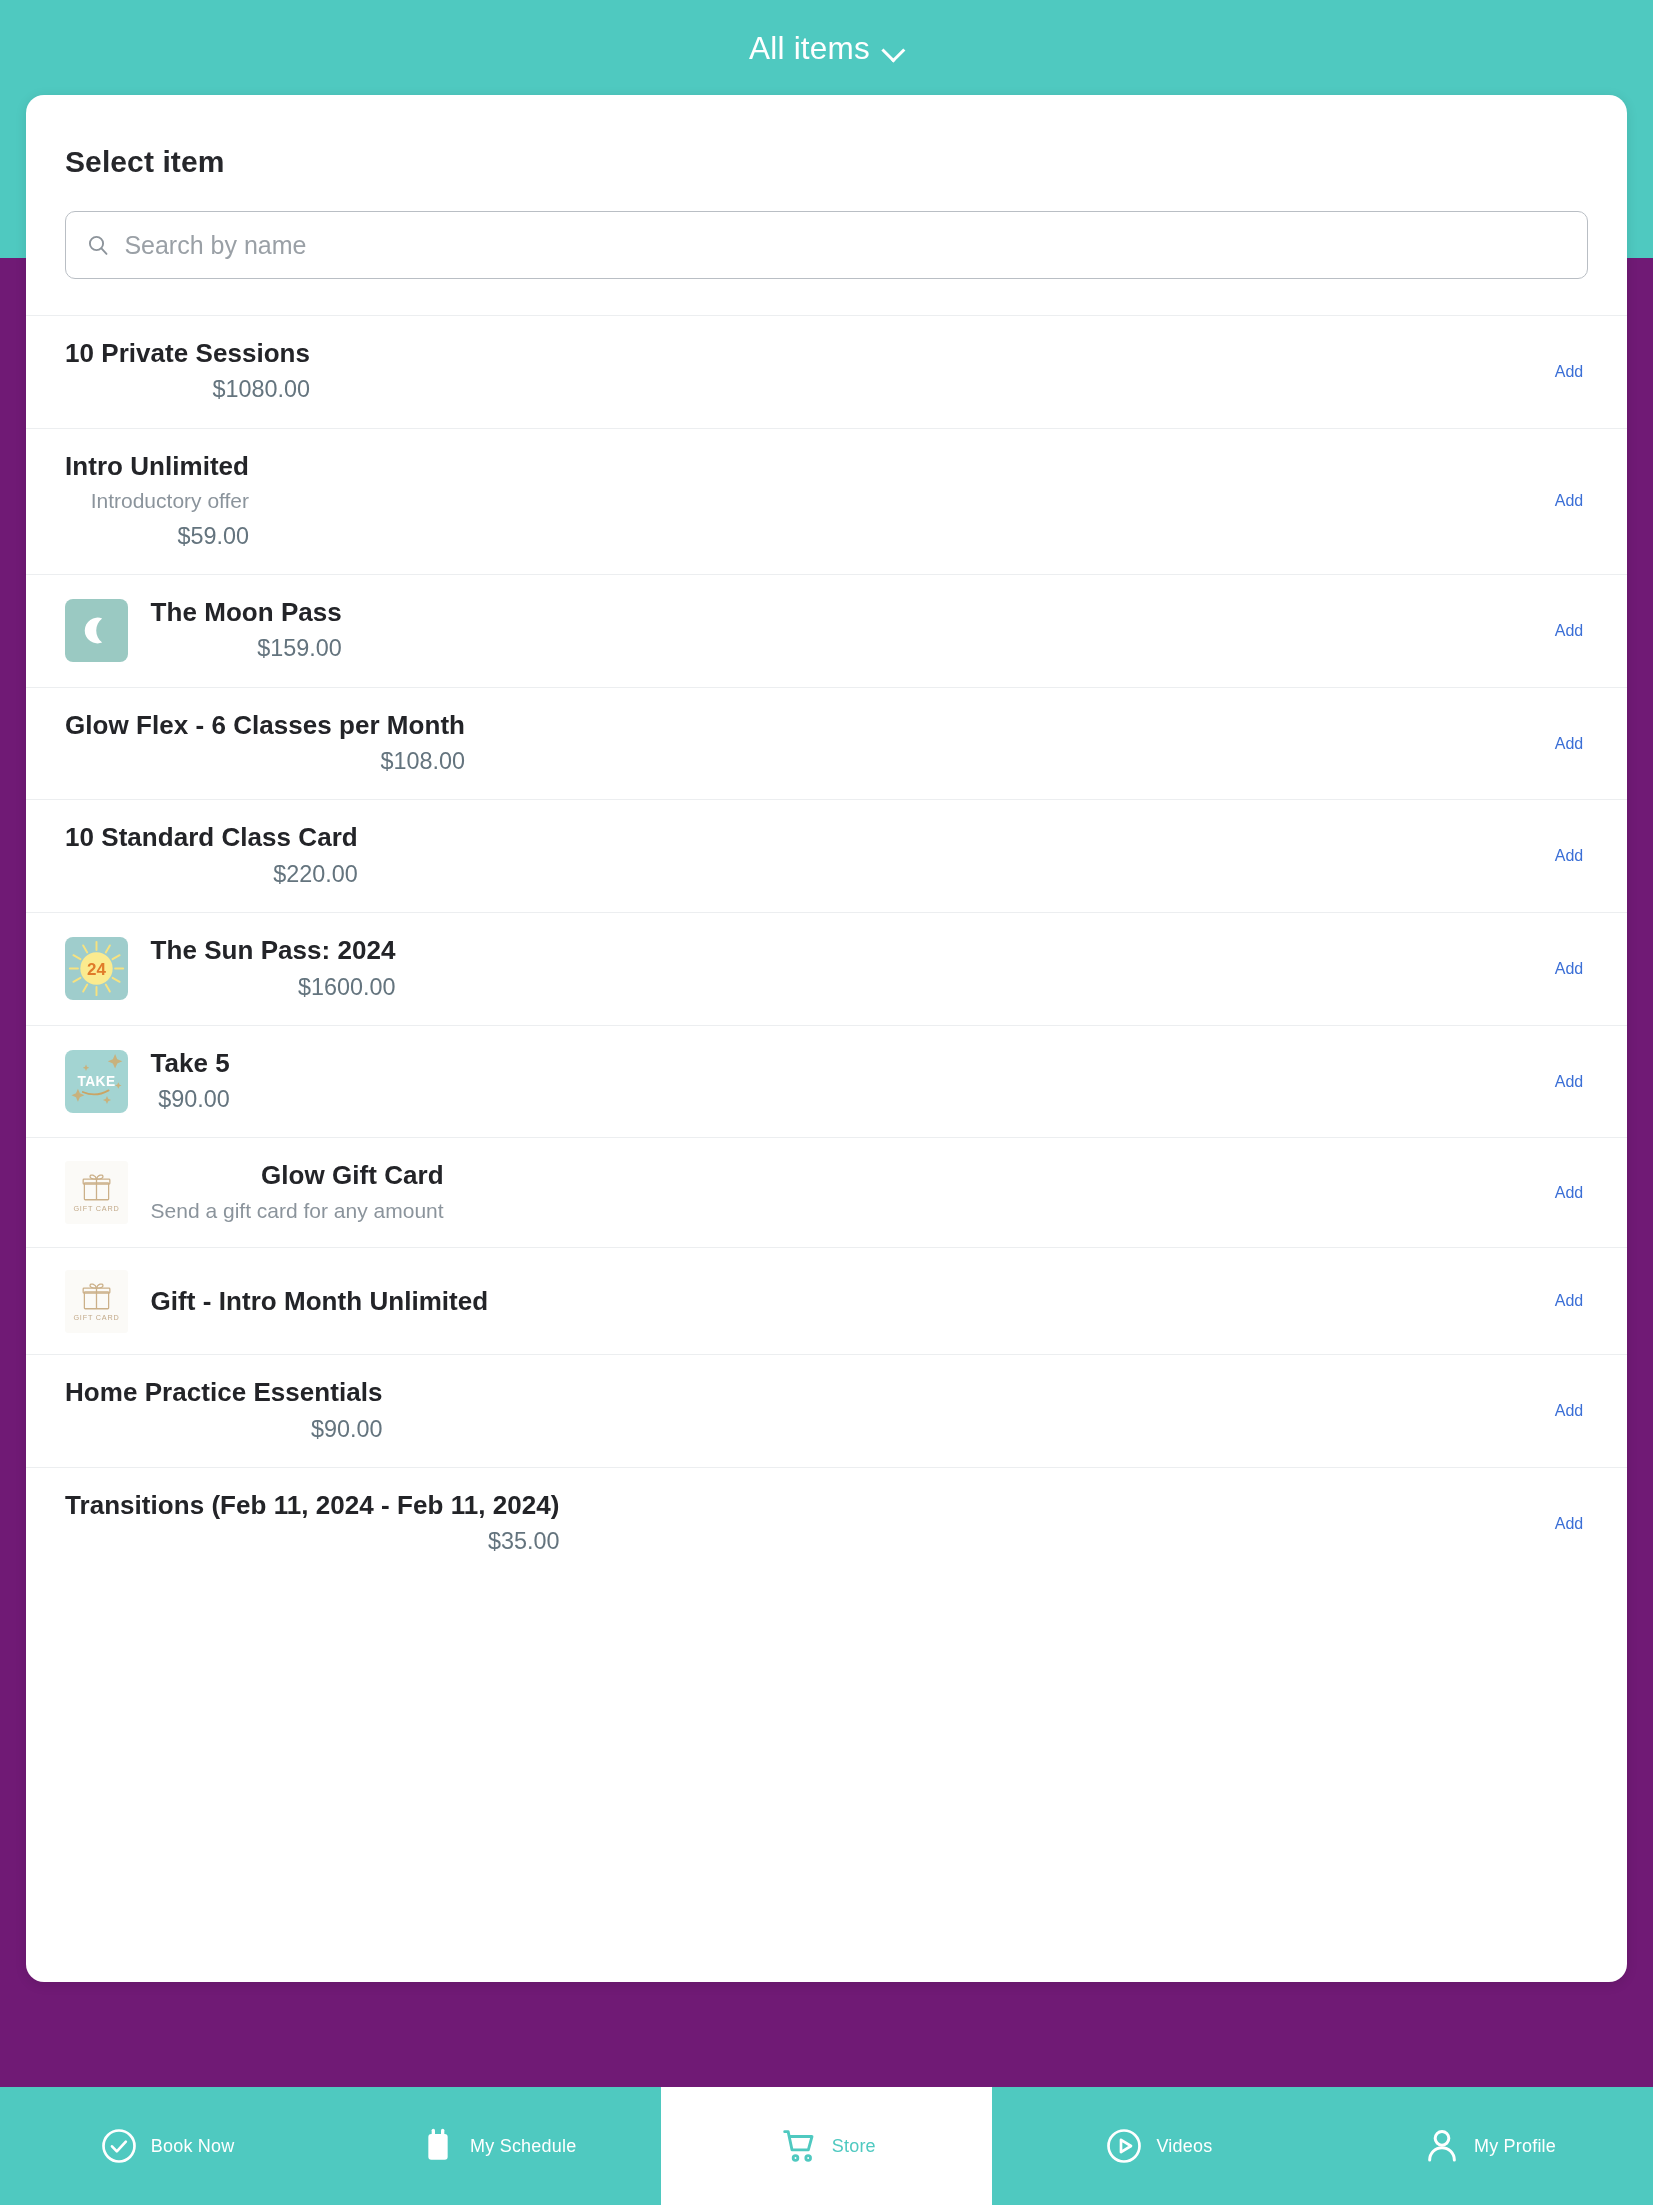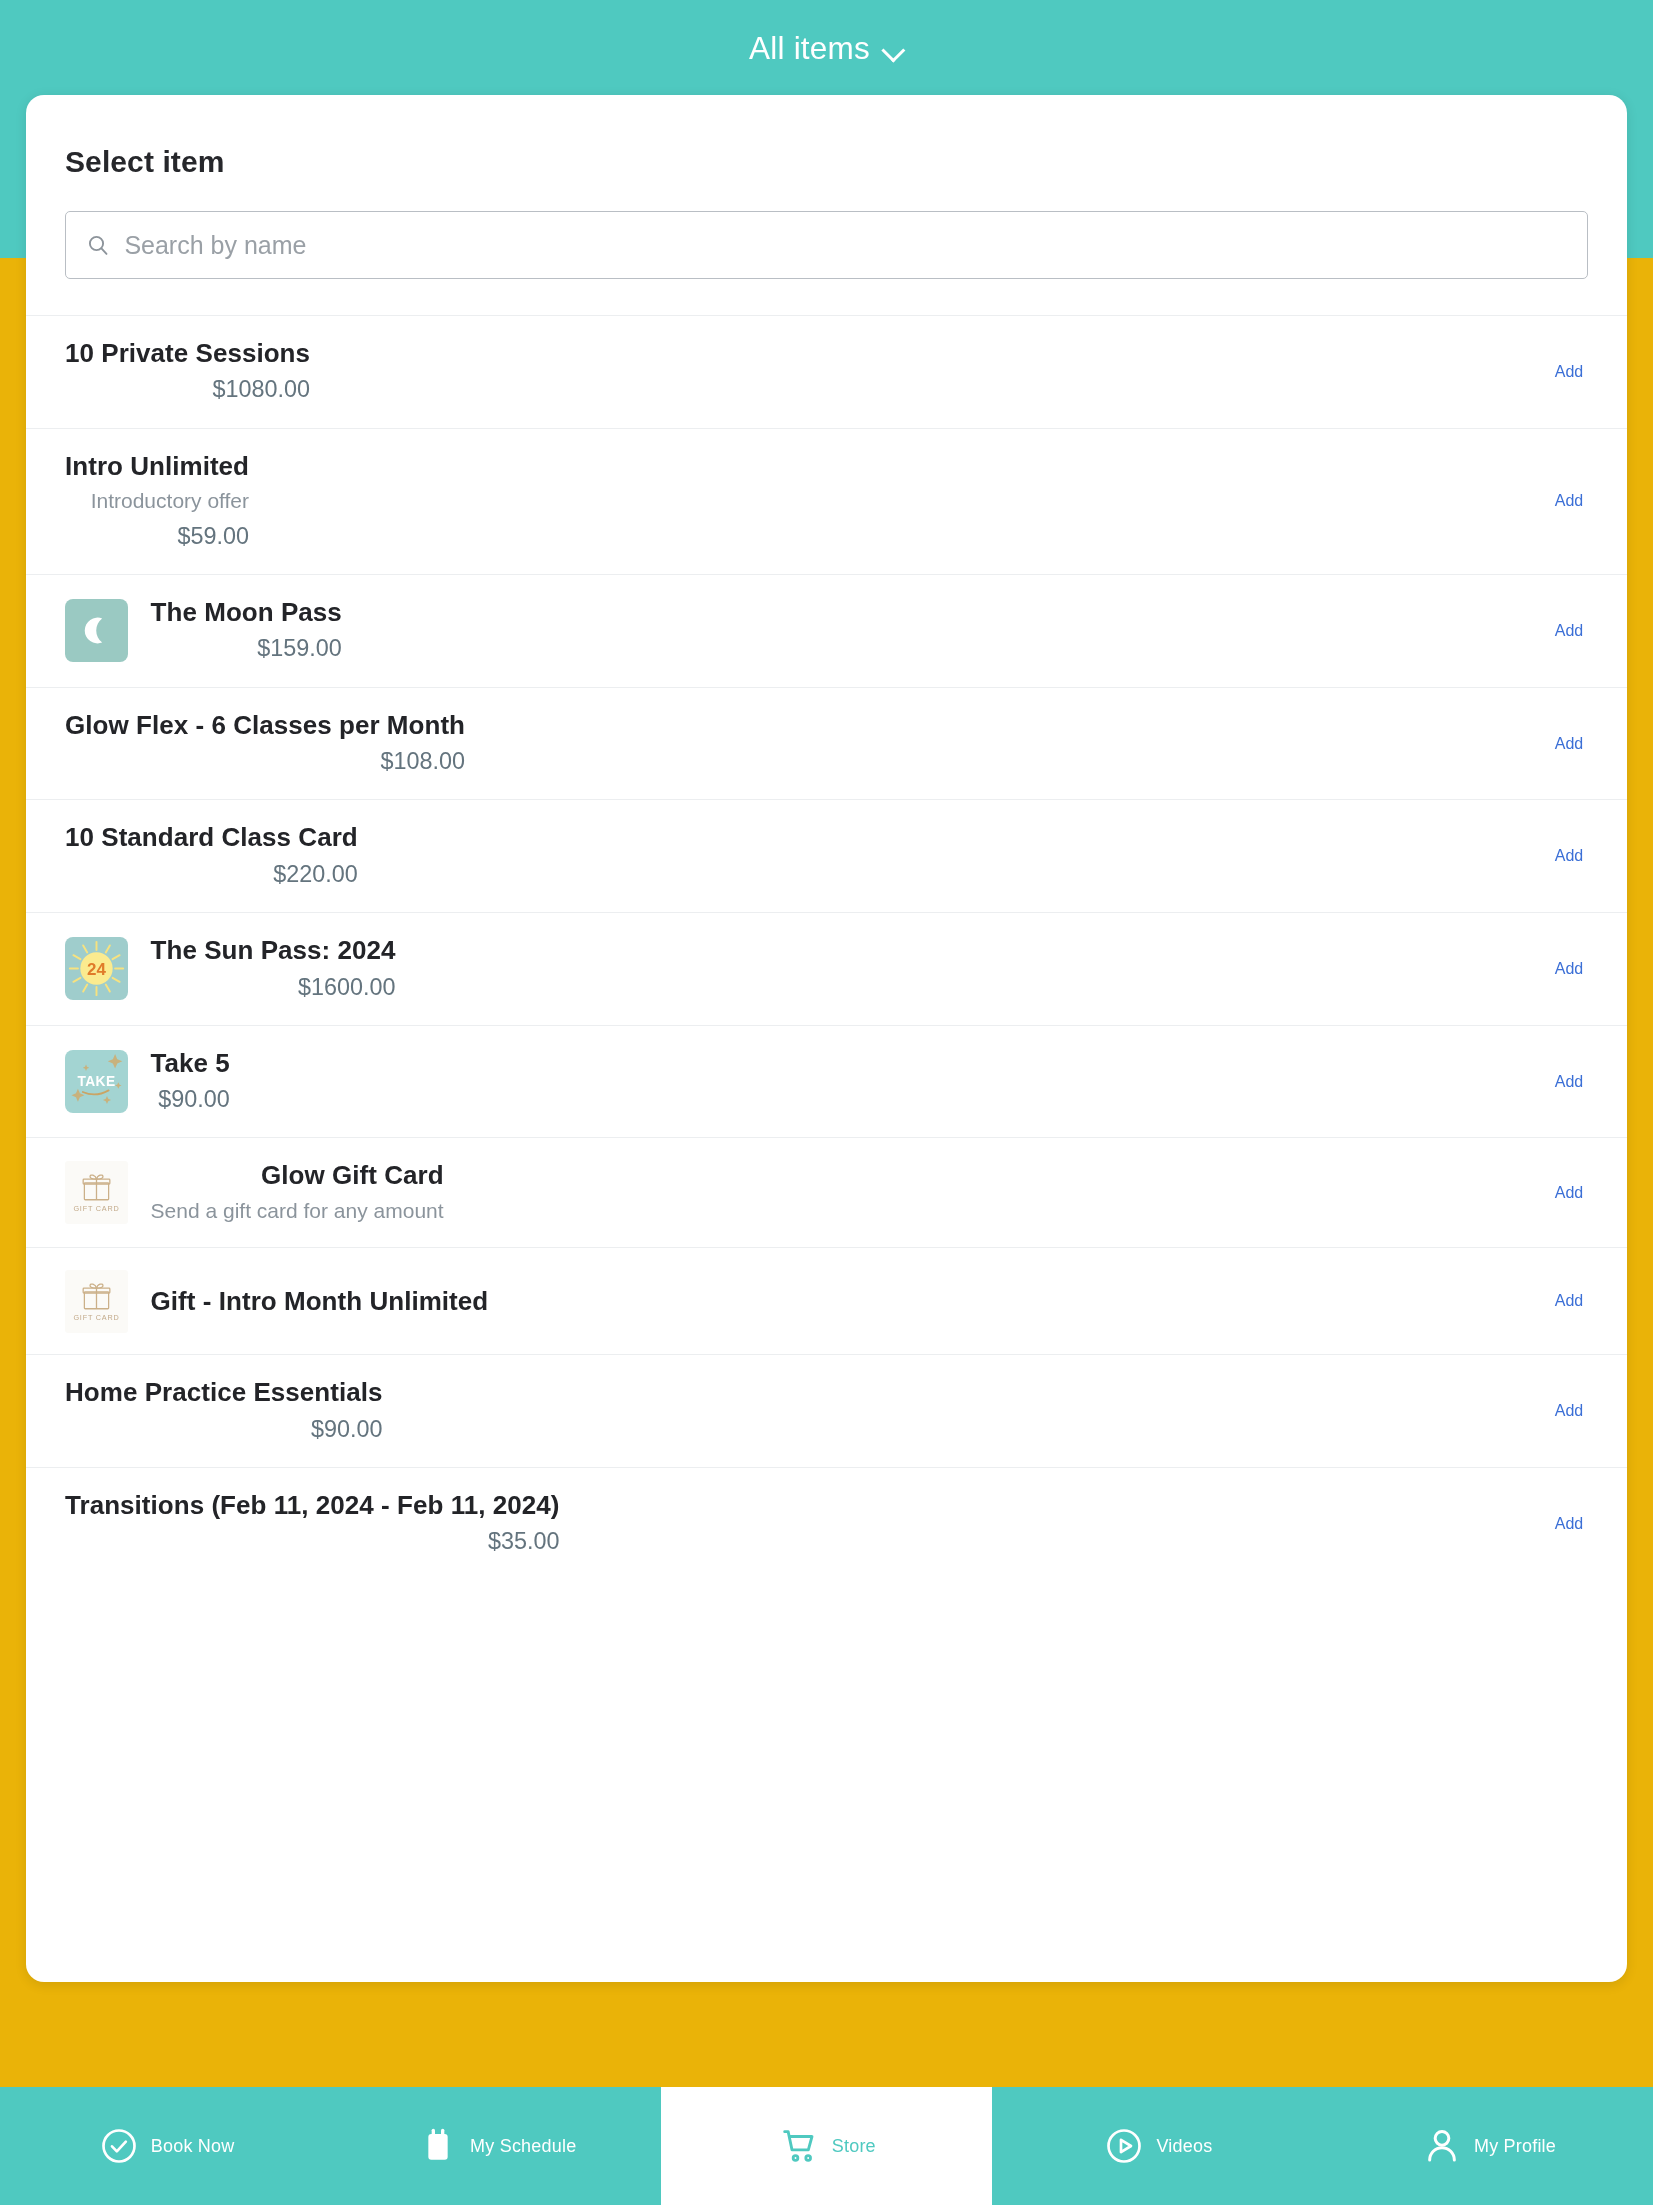--- a/index.html
+++ b/index.html
@@ -10,21 +10,21 @@
     background: #ffffff;
     font-family: "Liberation Sans", sans-serif;
     -webkit-font-smoothing: antialiased;
   }
 
   .screen {
     position: relative;
     width: 1653px;
     height: 2205px;
     overflow: hidden;
-    background: #eab308;
+    background: #701a75;
     text-decoration: underline;
   }
 
   
   .header {
     position: absolute;
     top: 0; left: 0;
     width: 1653px;
     height: 258px;
     background: #4fc9c0;
@@ -100,21 +100,21 @@
     color: #26272b;
     padding: 50px 0 0 39px;
     letter-spacing: 0.1px;
   }
 
   
   .search-wrap {
     margin: 32px 39px 0 39px;
     height: 68px;
     border: 1.2px solid #b9bec4;
-    border-radius: 5px;
+    border-radius: 10px;
     display: flex;
     align-items: center;
     padding: 0 19.4px;
     cursor: text;
   }
   .search-icon {
     width: 26px; height: 26px;
     flex: 0 0 26px;
     margin-right: 13px;
     display: flex; align-items: center; justify-content: center;

